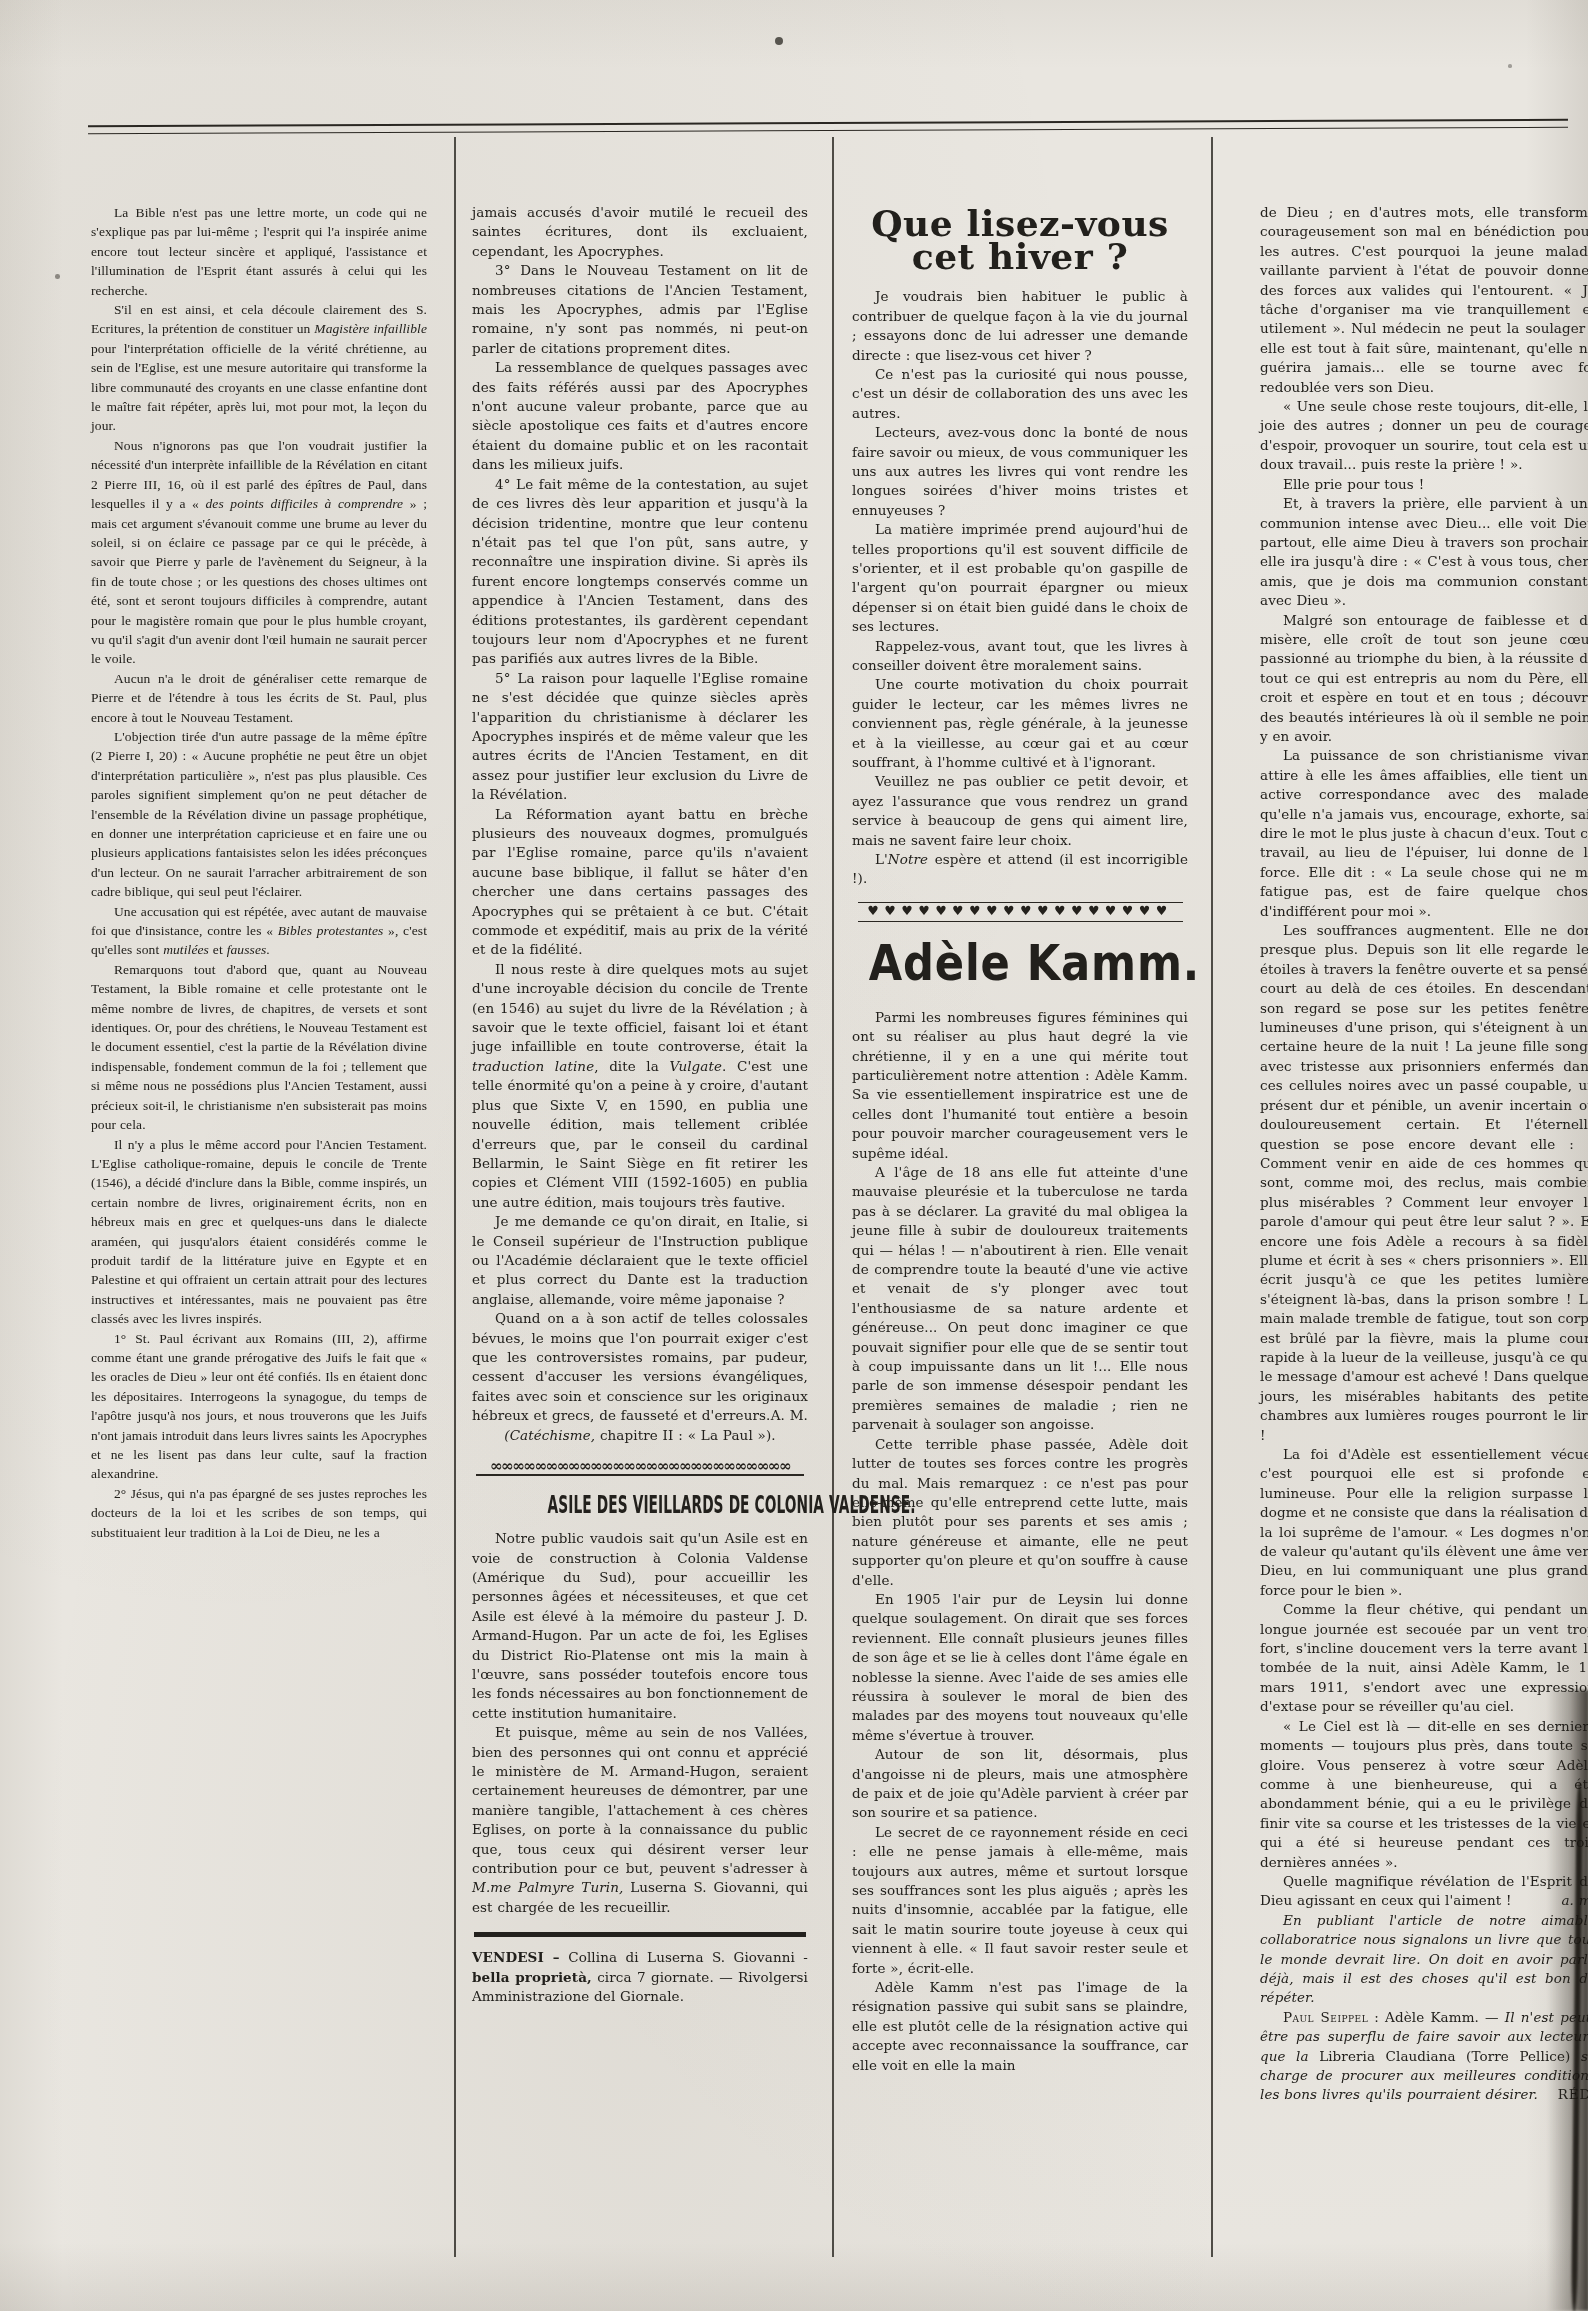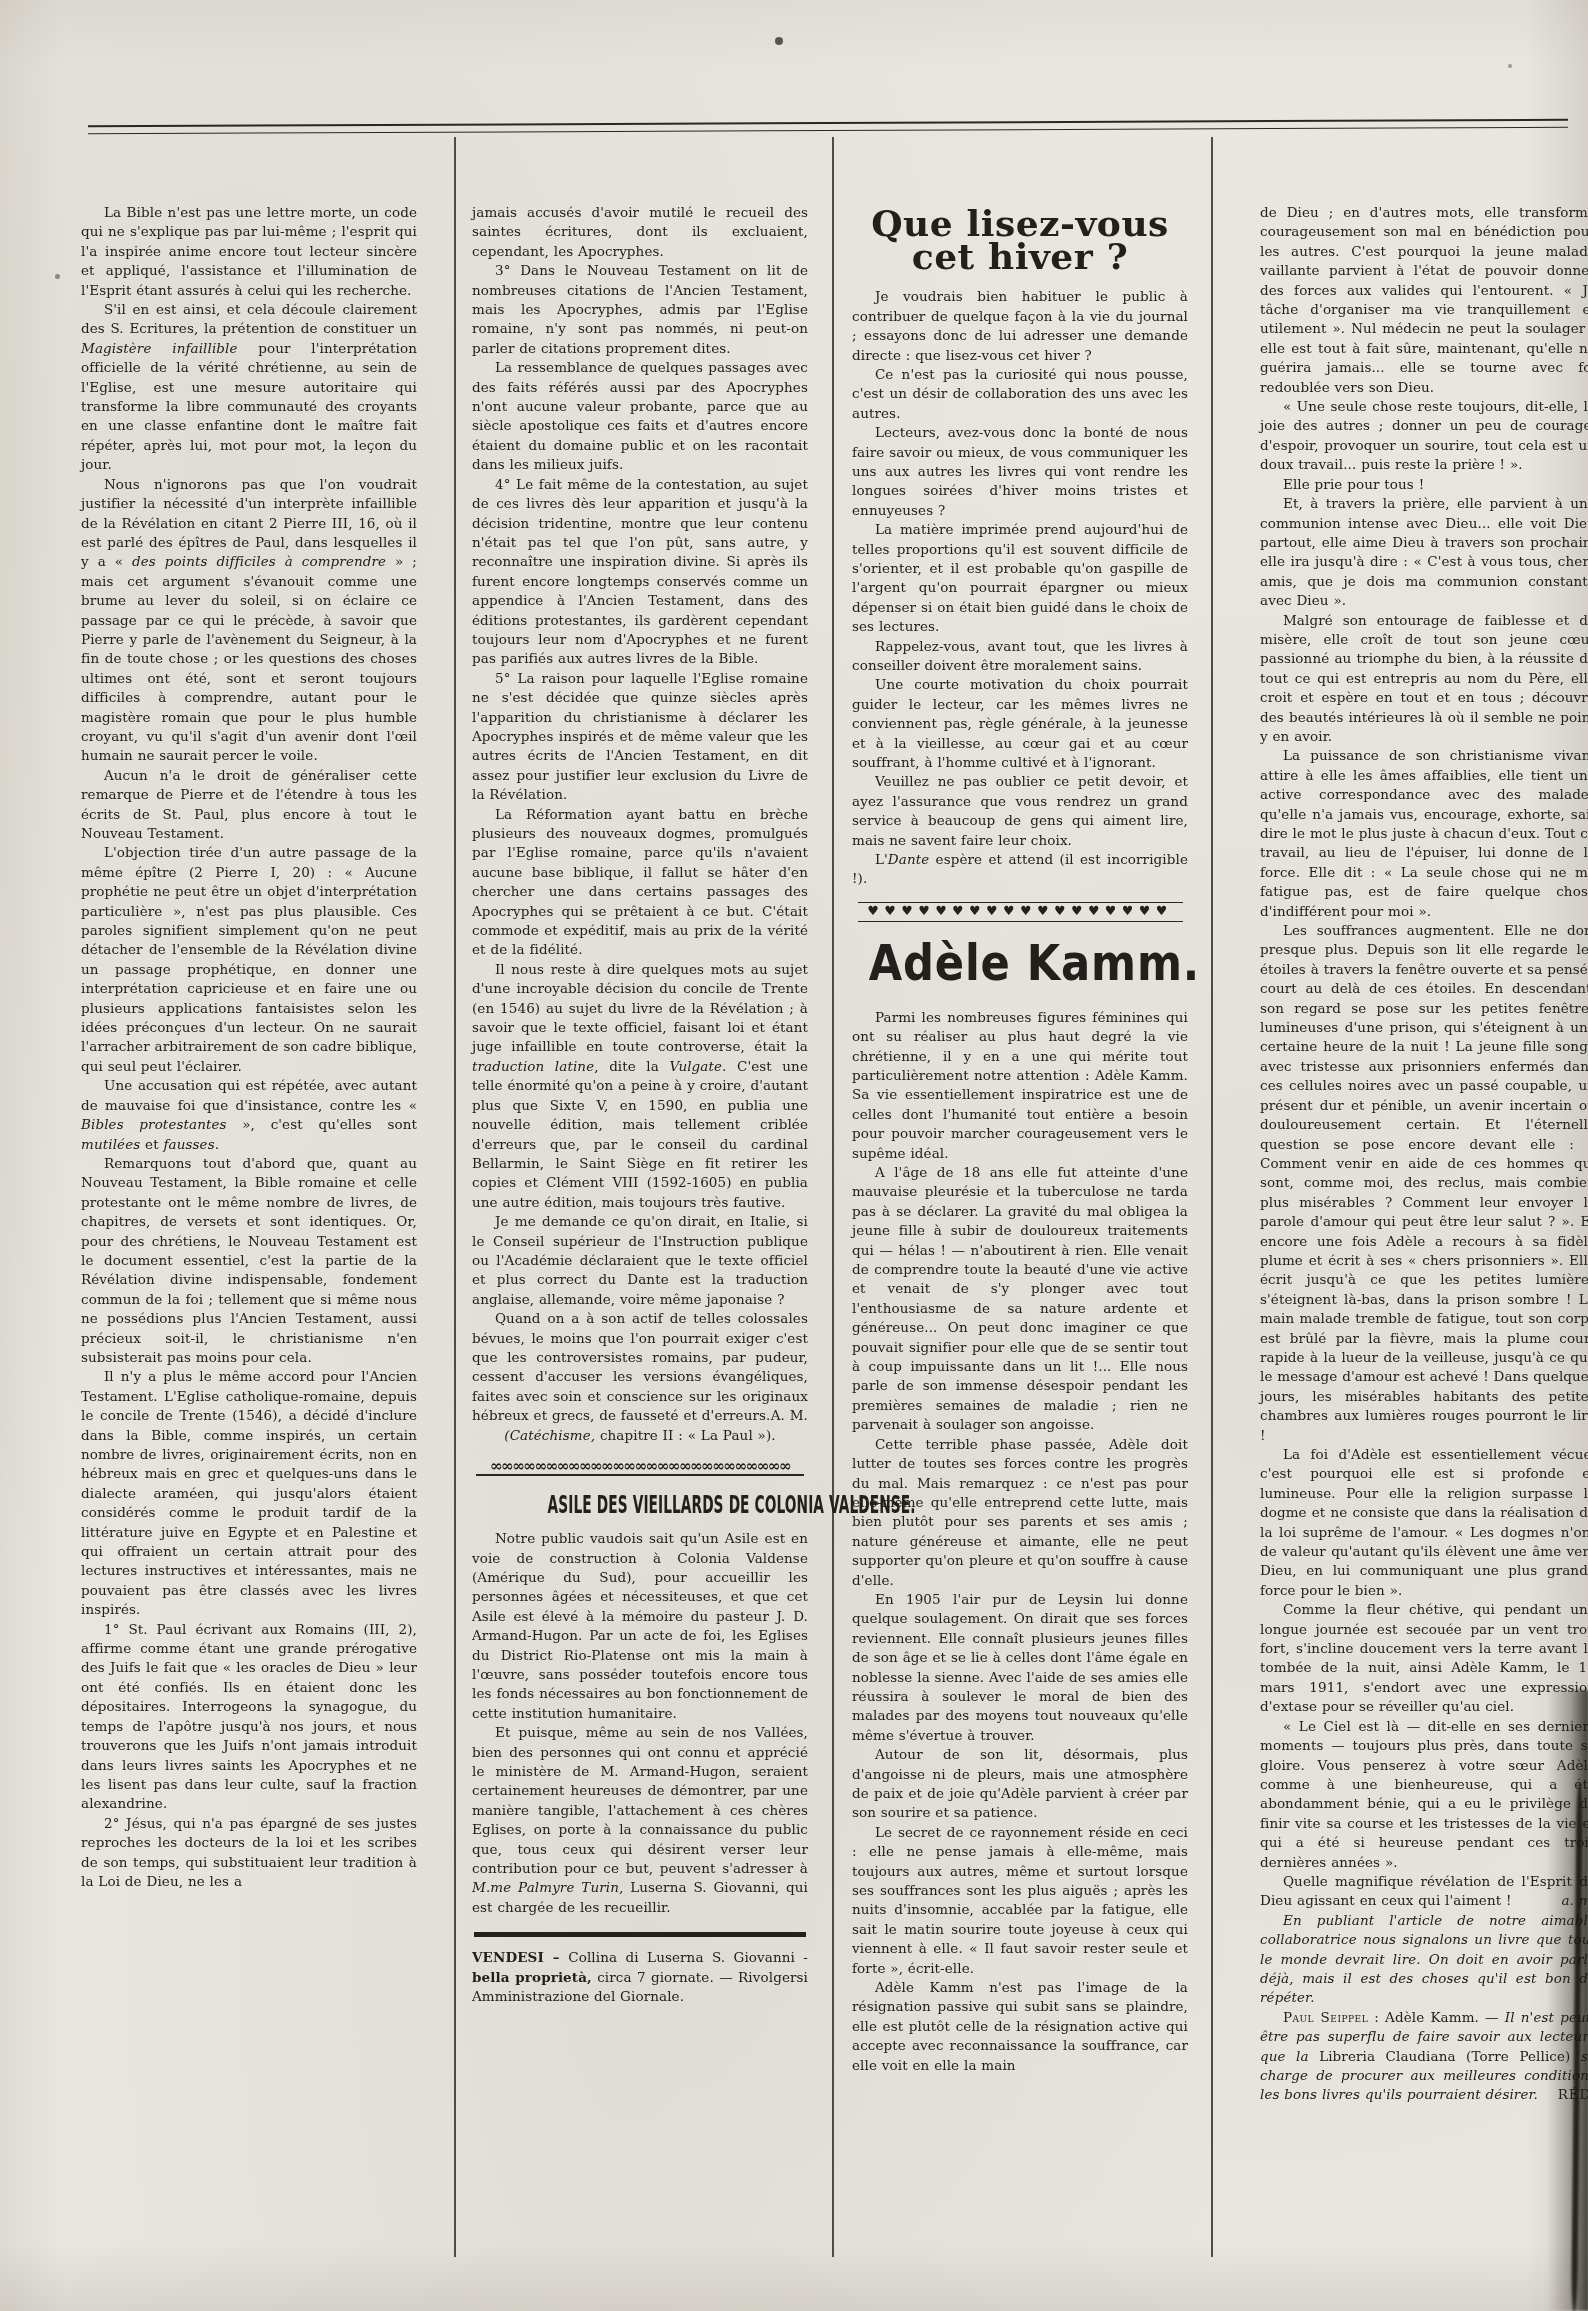--- a/index.html
+++ b/index.html
@@ -52,21 +52,21 @@
 </head>
 <body>
 
 <div class="page">
   <div class="top-rule"></div>
 
   <div class="vrule" style="left:454px;"></div>
   <div class="vrule" style="left:832px;"></div>
   <div class="vrule" style="left:1211px;"></div>
 
-  <div class="col" style="left:81px;">
+  <div class="col" style="left:91px;font-family:Liberation Serif, serif;">
       <p class="">La Bible n'est pas une lettre morte, un code qui ne s'explique pas par lui-même ; l'esprit qui l'a inspirée anime encore tout lecteur sincère et appliqué, l'assistance et l'illumination de l'Esprit étant assurés à celui qui les recherche.</p>
       <p class=""><span>S'il en est ainsi, et cela découle clairement des S. Ecritures, la prétention de constituer un </span><i>Magistère infaillible</i><span> pour l'interprétation officielle de la vérité chrétienne, au sein de l'Eglise, est une mesure autoritaire qui transforme la libre communauté des croyants en une classe enfantine dont le maître fait répéter, après lui, mot pour mot, la leçon du jour.</span></p>
       <p class=""><span>Nous n'ignorons pas que l'on voudrait justifier la nécessité d'un interprète infaillible de la Révélation en citant 2 Pierre III, 16, où il est parlé des épîtres de Paul, dans lesquelles il y a « </span><i>des points difficiles à comprendre</i><span> » ; mais cet argument s'évanouit comme une brume au lever du soleil, si on éclaire ce passage par ce qui le précède, à savoir que Pierre y parle de l'avènement du Seigneur, à la fin de toute chose ; or les questions des choses ultimes ont été, sont et seront toujours difficiles à comprendre, autant pour le magistère romain que pour le plus humble croyant, vu qu'il s'agit d'un avenir dont l'œil humain ne saurait percer le voile.</span></p>
       <p class="">Aucun n'a le droit de généraliser cette remarque de Pierre et de l'étendre à tous les écrits de St. Paul, plus encore à tout le Nouveau Testament.</p>
       <p class="">L'objection tirée d'un autre passage de la même épître (2 Pierre I, 20) : « Aucune prophétie ne peut être un objet d'interprétation particulière », n'est pas plus plausible. Ces paroles signifient simplement qu'on ne peut détacher de l'ensemble de la Révélation divine un passage prophétique, en donner une interprétation capricieuse et en faire une ou plusieurs applications fantaisistes selon les idées préconçues d'un lecteur. On ne saurait l'arracher arbitrairement de son cadre biblique, qui seul peut l'éclairer.</p>
       <p class=""><span>Une accusation qui est répétée, avec autant de mauvaise foi que d'insistance, contre les « </span><i>Bibles protestantes</i><span> », c'est qu'elles sont </span><i>mutilées</i><span> et </span><i>fausses</i><span>.</span></p>
       <p class="">Remarquons tout d'abord que, quant au Nouveau Testament, la Bible romaine et celle protestante ont le même nombre de livres, de chapitres, de versets et sont identiques. Or, pour des chrétiens, le Nouveau Testament est le document essentiel, c'est la partie de la Révélation divine indispensable, fondement commun de la foi ; tellement que si même nous ne possédions plus l'Ancien Testament, aussi précieux soit-il, le christianisme n'en subsisterait pas moins pour cela.</p>
       <p class="">Il n'y a plus le même accord pour l'Ancien Testament. L'Eglise catholique-romaine, depuis le concile de Trente (1546), a décidé d'inclure dans la Bible, comme inspirés, un certain nombre de livres, originairement écrits, non en hébreux mais en grec et quelques-uns dans le dialecte araméen, qui jusqu'alors étaient considérés comme le produit tardif de la littérature juive en Egypte et en Palestine et qui offraient un certain attrait pour des lectures instructives et intéressantes, mais ne pouvaient pas être classés avec les livres inspirés.</p>
       <p class="">1° St. Paul écrivant aux Romains (III, 2), affirme comme étant une grande prérogative des Juifs le fait que « les oracles de Dieu » leur ont été confiés. Ils en étaient donc les dépositaires. Interrogeons la synagogue, du temps de l'apôtre jusqu'à nos jours, et nous trouverons que les Juifs n'ont jamais introduit dans leurs livres saints les Apocryphes et ne les lisent pas dans leur culte, sauf la fraction alexandrine.</p>
       <p class="">2° Jésus, qui n'a pas épargné de ses justes reproches les docteurs de la loi et les scribes de son temps, qui substituaient leur tradition à la Loi de Dieu, ne les a</p>
@@ -91,21 +91,21 @@
     </div>
   <div class="col" style="left:852px;">
       <div class="h-serif">Que lisez-vous cet hiver ?</div>
       <p class="">Je voudrais bien habituer le public à contribuer de quelque façon à la vie du journal ; essayons donc de lui adresser une demande directe : que lisez-vous cet hiver ?</p>
       <p class="">Ce n'est pas la curiosité qui nous pousse, c'est un désir de collaboration des uns avec les autres.</p>
       <p class="">Lecteurs, avez-vous donc la bonté de nous faire savoir ou mieux, de vous communiquer les uns aux autres les livres qui vont rendre les longues soirées d'hiver moins tristes et ennuyeuses ?</p>
       <p class="">La matière imprimée prend aujourd'hui de telles proportions qu'il est souvent difficile de s'orienter, et il est probable qu'on gaspille de l'argent qu'on pourrait épargner ou mieux dépenser si on était bien guidé dans le choix de ses lectures.</p>
       <p class="">Rappelez-vous, avant tout, que les livres à conseiller doivent être moralement sains.</p>
       <p class="">Une courte motivation du choix pourrait guider le lecteur, car les mêmes livres ne conviennent pas, règle générale, à la jeunesse et à la vieillesse, au cœur gai et au cœur souffrant, à l'homme cultivé et à l'ignorant.</p>
       <p class="">Veuillez ne pas oublier ce petit devoir, et ayez l'assurance que vous rendrez un grand service à beaucoup de gens qui aiment lire, mais ne savent faire leur choix.</p>
-      <p class=""><span>L'</span><i>Dante</i><span> espère et attend (il est incorrigible !).</span></p>
+      <p class=""><span>L'</span><i>Notre</i><span> espère et attend (il est incorrigible !).</span></p>
       <div class="orn orn-hearts">♥♥♥♥♥♥♥♥♥♥♥♥♥♥♥♥♥♥</div>
       <div class="h-fat">Adèle Kamm.</div>
       <p class="">Parmi les nombreuses figures féminines qui ont su réaliser au plus haut degré la vie chrétienne, il y en a une qui mérite tout particulièrement notre attention : Adèle Kamm. Sa vie essentiellement inspiratrice est une de celles dont l'humanité tout entière a besoin pour pouvoir marcher courageusement vers le supême idéal.</p>
       <p class="">A l'âge de 18 ans elle fut atteinte d'une mauvaise pleurésie et la tuberculose ne tarda pas à se déclarer. La gravité du mal obligea la jeune fille à subir de douloureux traitements qui — hélas ! — n'aboutirent à rien. Elle venait de comprendre toute la beauté d'une vie active et venait de s'y plonger avec tout l'enthousiasme de sa nature ardente et généreuse... On peut donc imaginer ce que pouvait signifier pour elle que de se sentir tout à coup impuissante dans un lit !... Elle nous parle de son immense désespoir pendant les premières semaines de maladie ; rien ne parvenait à soulager son angoisse.</p>
       <p class="">Cette terrible phase passée, Adèle doit lutter de toutes ses forces contre les progrès du mal. Mais remarquez : ce n'est pas pour elle-même qu'elle entreprend cette lutte, mais bien plutôt pour ses parents et ses amis ; nature généreuse et aimante, elle ne peut supporter qu'on pleure et qu'on souffre à cause d'elle.</p>
       <p class="">En 1905 l'air pur de Leysin lui donne quelque soulagement. On dirait que ses forces reviennent. Elle connaît plusieurs jeunes filles de son âge et se lie à celles dont l'âme égale en noblesse la sienne. Avec l'aide de ses amies elle réussira à soulever le moral de bien des malades par des moyens tout nouveaux qu'elle même s'évertue à trouver.</p>
       <p class="">Autour de son lit, désormais, plus d'angoisse ni de pleurs, mais une atmosphère de paix et de joie qu'Adèle parvient à créer par son sourire et sa patience.</p>
       <p class="">Le secret de ce rayonnement réside en ceci : elle ne pense jamais à elle-même, mais toujours aux autres, même et surtout lorsque ses souffrances sont les plus aiguës ; après les nuits d'insomnie, accablée par la fatigue, elle sait le matin sourire toute joyeuse à ceux qui viennent à elle. « Il faut savoir rester seule et forte », écrit-elle.</p>
       <p class="">Adèle Kamm n'est pas l'image de la résignation passive qui subit sans se plaindre, elle est plutôt celle de la résignation active qui accepte avec reconnaissance la souffrance, car elle voit en elle la main</p>
     </div>

